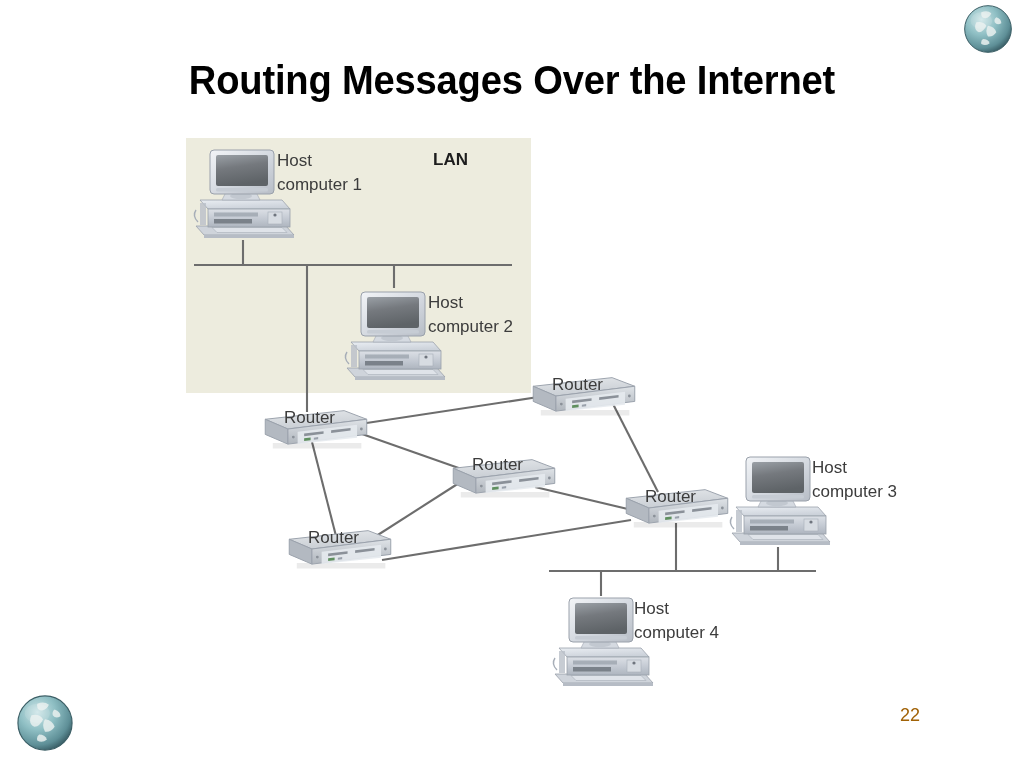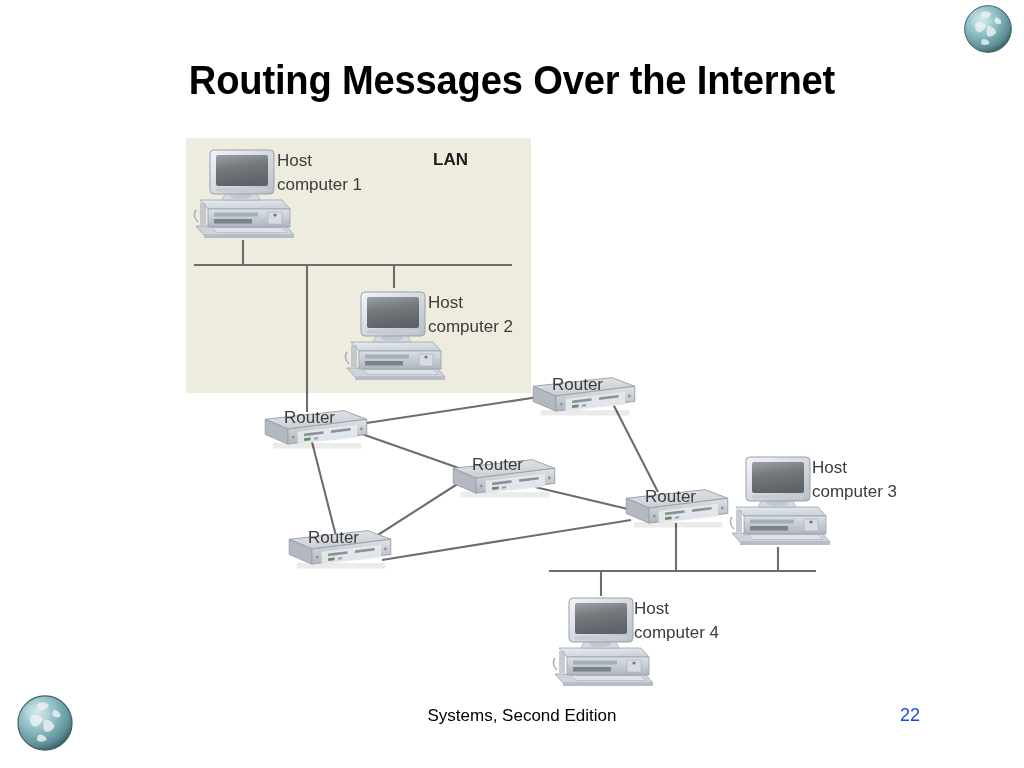--- a/index.html
+++ b/index.html
@@ -56,21 +56,21 @@
   #footer-citation .line { display: block; }
 
   #page-number {
     position: absolute;
     left: 880px;
     top: 705px;
     width: 60px;
     text-align: center;
     font-family: "Liberation Sans", sans-serif;
     font-size: 18px;
-    color: #1d4ed8;
+    color: #a16207;
   }
 
   
   .globe {
     position: absolute;
     border-radius: 50%;
     overflow: hidden;
   }
   #globe-top-right {
     left: 962px;
@@ -282,16 +282,15 @@
 
 <svg class="globe" id="globe-top-right" viewBox="0 0 60 60">
   <use href="#sym-globe" x="0" y="0" width="60" height="60"></use>
 </svg>
 
 <svg class="globe" id="globe-bottom-left" viewBox="0 0 60 60">
   <use href="#sym-globe" x="0" y="0" width="60" height="60"></use>
 </svg>
 
 <div id="footer-citation">
-  <span class="line">Systems, Second Edition</span>
 </div>
 
 <div id="page-number">22</div>
 
 </body></html>

